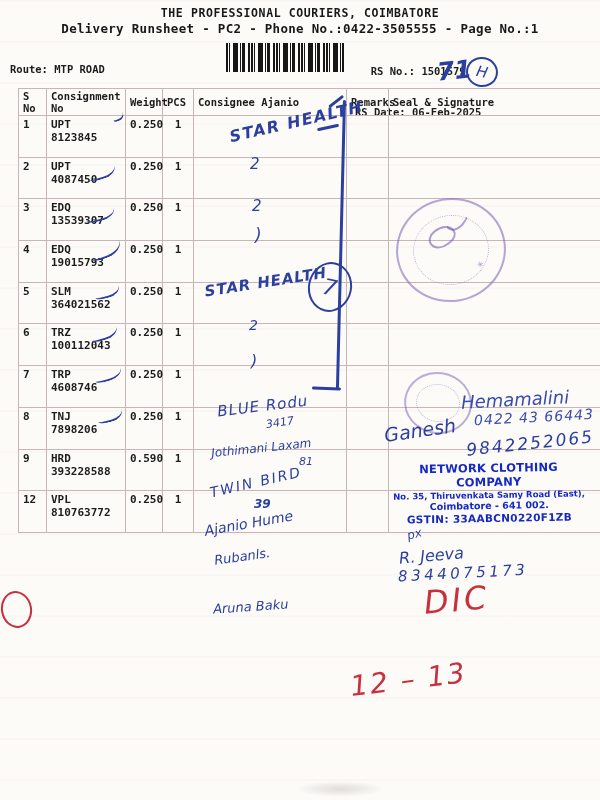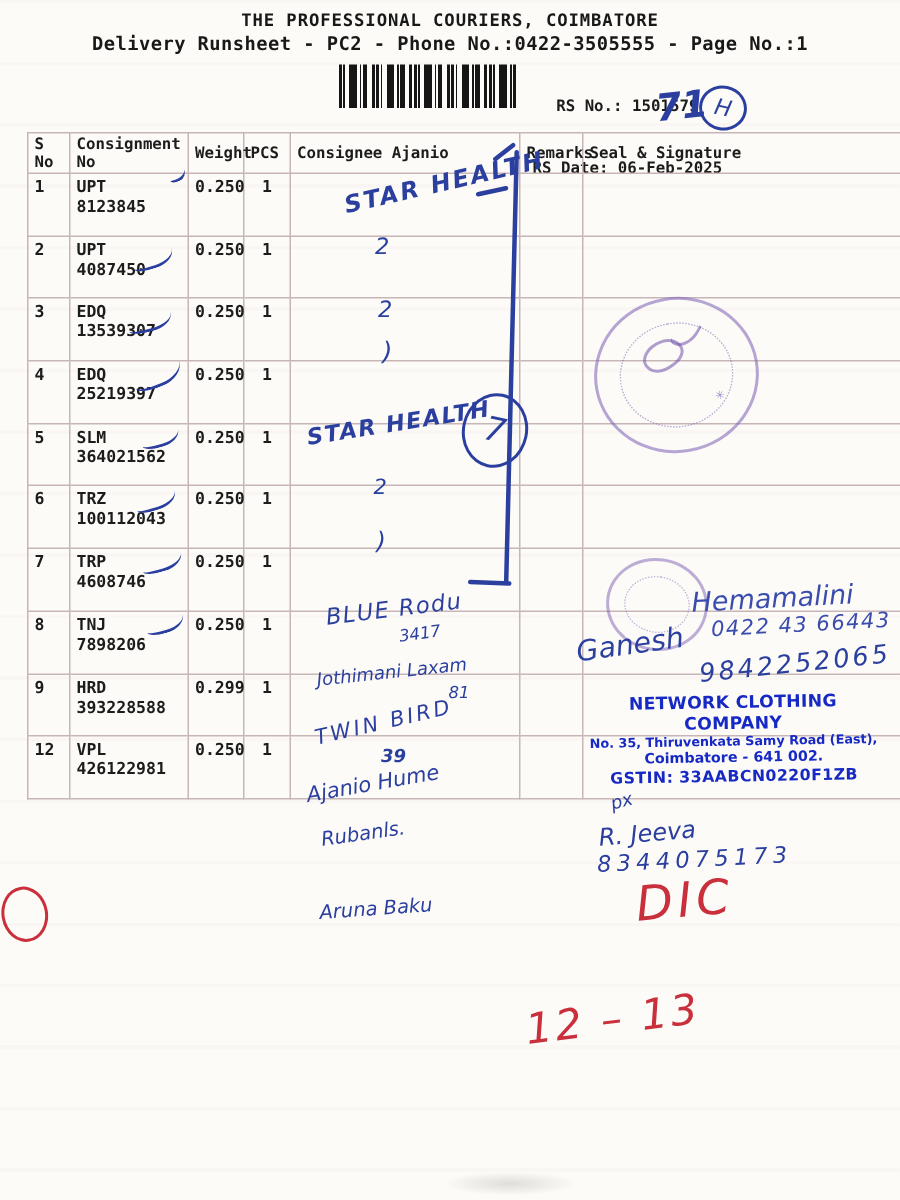--- a/index.html
+++ b/index.html
@@ -72,20 +72,21 @@
 </style>
 </head>
 <body>
 
 <div id="scan-bg"></div>
 
 <div class="doc-title">THE PROFESSIONAL COURIERS, COIMBATORE</div>
 <div class="doc-subtitle">Delivery Runsheet - PC2 - Phone No.:0422-3505555 - Page No.:1</div>
 
 <div class="meta-left">
+  <span class="meta-line"><span>Route:</span> <span>MTP ROAD</span></span>
 </div>
 
 <div id="barcode"></div>
 
 <div class="meta-right">
   <span class="meta-line"><span>RS No.:</span> <span>1501579</span></span>
   <span class="meta-line"><span>RS Date:</span> <span>06-Feb-2025</span></span>
 </div>
 
 <div class="hw" style="left:437px;top:56px;font-size:25px;transform:rotate(-6deg);font-weight:bold;">71</div>
@@ -137,21 +138,21 @@
         <td class="col-s_no">3</td>
         <td class="col-consignment">EDQ 13539307</td>
         <td class="col-weight">0.250</td>
         <td class="col-pcs">1</td>
         <td class="col-consignee"></td>
         <td class="col-remarks"></td>
         <td class="col-seal"></td>
       </tr>
       <tr>
         <td class="col-s_no">4</td>
-        <td class="col-consignment">EDQ 25219397</td>
+        <td class="col-consignment">EDQ 19015793</td>
         <td class="col-weight">0.250</td>
         <td class="col-pcs">1</td>
         <td class="col-consignee"></td>
         <td class="col-remarks"></td>
         <td class="col-seal"></td>
       </tr>
       <tr>
         <td class="col-s_no">5</td>
         <td class="col-consignment">SLM 364021562</td>
         <td class="col-weight">0.250</td>
@@ -183,29 +184,29 @@
         <td class="col-consignment">TNJ 7898206</td>
         <td class="col-weight">0.250</td>
         <td class="col-pcs">1</td>
         <td class="col-consignee"></td>
         <td class="col-remarks"></td>
         <td class="col-seal"></td>
       </tr>
       <tr>
         <td class="col-s_no">9</td>
         <td class="col-consignment">HRD 393228588</td>
-        <td class="col-weight">0.299</td>
+        <td class="col-weight">0.590</td>
         <td class="col-pcs">1</td>
         <td class="col-consignee"></td>
         <td class="col-remarks"></td>
         <td class="col-seal"></td>
       </tr>
       <tr>
         <td class="col-s_no">12</td>
-        <td class="col-consignment">VPL 426122981</td>
+        <td class="col-consignment">VPL 810763772</td>
         <td class="col-weight">0.250</td>
         <td class="col-pcs">1</td>
         <td class="col-consignee"></td>
         <td class="col-remarks"></td>
         <td class="col-seal"></td>
       </tr>
     </tbody>
 </table>
 
 <div class="pen" style="left:343px;top:100px;width:2.5px;height:289px;transform:rotate(1.4deg);transform-origin:top center;"></div>

